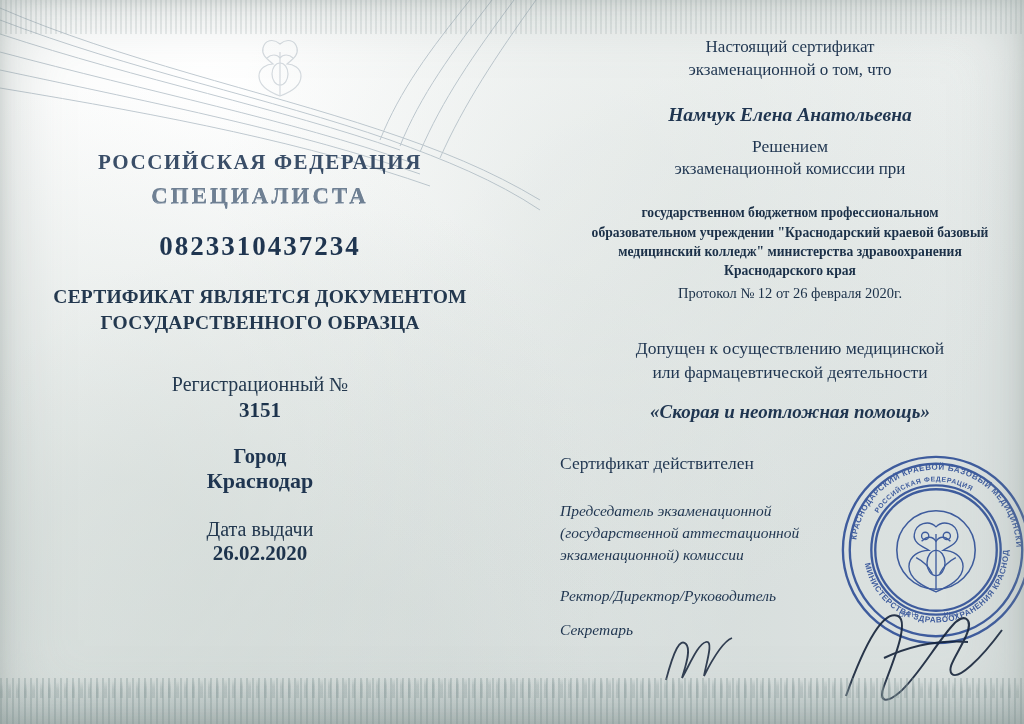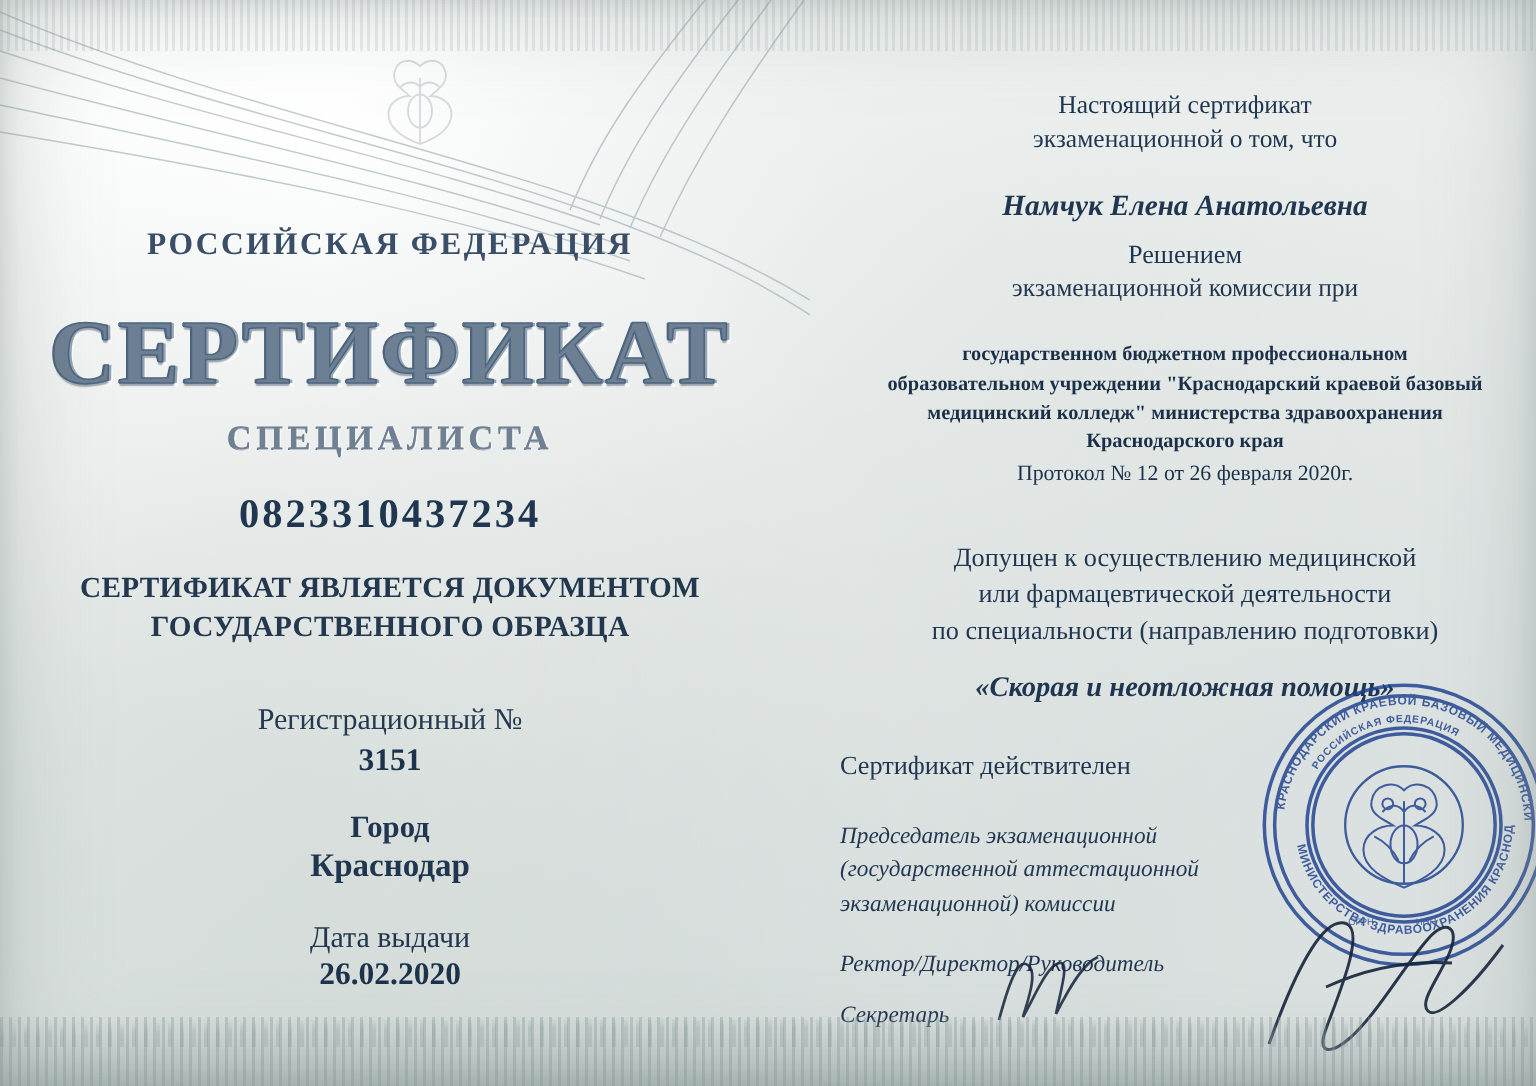--- a/index.html
+++ b/index.html
@@ -94,21 +94,21 @@
   .reg-label{margin-top:38px;font-size:20px;color:#24394f;}
   .reg-num{margin-top:2px;font-size:21px;font-weight:bold;color:#1d3busy;}
   .reg-num{color:#1d334c;}
   .city-label{margin-top:22px;font-size:20.5px;font-weight:bold;color:#1f3550;}
   .city-name{font-size:22px;font-weight:bold;color:#1f3550;}
   .date-label{margin-top:24px;font-size:20px;color:#22374e;}
   .date-value{font-size:21px;font-weight:bold;color:#1d334c;}
 
   
   .right{
-    position:absolute;left:560px;top:59px;width:460px;color:#1f3550;
+    position:absolute;left:560px;top:36px;width:460px;color:#1f3550;
   }
   .r-center{text-align:center;}
   .r-line{font-size:17px;line-height:1.35;}
   .r-name{
     margin-top:22px;font-size:19.5px;font-weight:bold;font-style:italic;
     text-align:center;
   }
   .r-decision{margin-top:8px;font-size:17.5px;text-align:center;line-height:1.4;}
   .inst{
     margin-top:22px;text-align:center;font-size:13.6px;font-weight:bold;line-height:1.42;
@@ -168,21 +168,20 @@
     <g fill="none" stroke="#8b9aa8" stroke-width="1.2">
       <path d="M45,10 C38,4 30,6 28,14 C26,22 34,26 38,30 C32,30 24,34 24,42 C24,52 34,58 45,62 C56,58 66,52 66,42 C66,34 58,30 52,30 C56,26 64,22 62,14 C60,6 52,4 45,10 Z"></path>
       <path d="M45,18 L45,62"></path>
       <path d="M32,24 C36,20 42,20 45,24 C48,20 54,20 58,24"></path>
       <ellipse cx="45" cy="40" rx="8" ry="11"></ellipse>
     </g>
   </svg>
 
   <div class="left">
     <div class="rf">РОССИЙСКАЯ ФЕДЕРАЦИЯ</div>
-    <div class="cert-big">СЕРТИФИКАТ</div>
     <div class="specialist">СПЕЦИАЛИСТА</div>
     <div class="number">0823310437234</div>
     <div class="gosdoc">
       <div>СЕРТИФИКАТ ЯВЛЯЕТСЯ ДОКУМЕНТОМ</div>
       <div>ГОСУДАРСТВЕННОГО ОБРАЗЦА</div>
     </div>
     <div class="reg-label">Регистрационный №</div>
     <div class="reg-num">3151</div>
     <div class="city-label">Город</div>
     <div class="city-name">Краснодар</div>
@@ -203,21 +202,20 @@
       <div>государственном бюджетном профессиональном</div>
       <div>образовательном учреждении "Краснодарский краевой базовый</div>
       <div>медицинский колледж" министерства здравоохранения</div>
       <div>Краснодарского края</div>
     </div>
     <div class="protocol">Протокол № 12 от 26 февраля 2020г.</div>
 
     <div class="admit">
       <div>Допущен к осуществлению медицинской</div>
       <div>или фармацевтической деятельности</div>
-      <div>по специальности (направлению подготовки)</div>
     </div>
 
     <div class="spec-quote">«Скорая и неотложная помощь»</div>
 
     <div class="valid">Сертификат действителен</div>
 
     <div class="sig-block">
       <div class="sig-line">Председатель экзаменационной</div>
       <div class="sig-line">(государственной аттестационной</div>
       <div class="sig-line">экзаменационной) комиссии</div>

